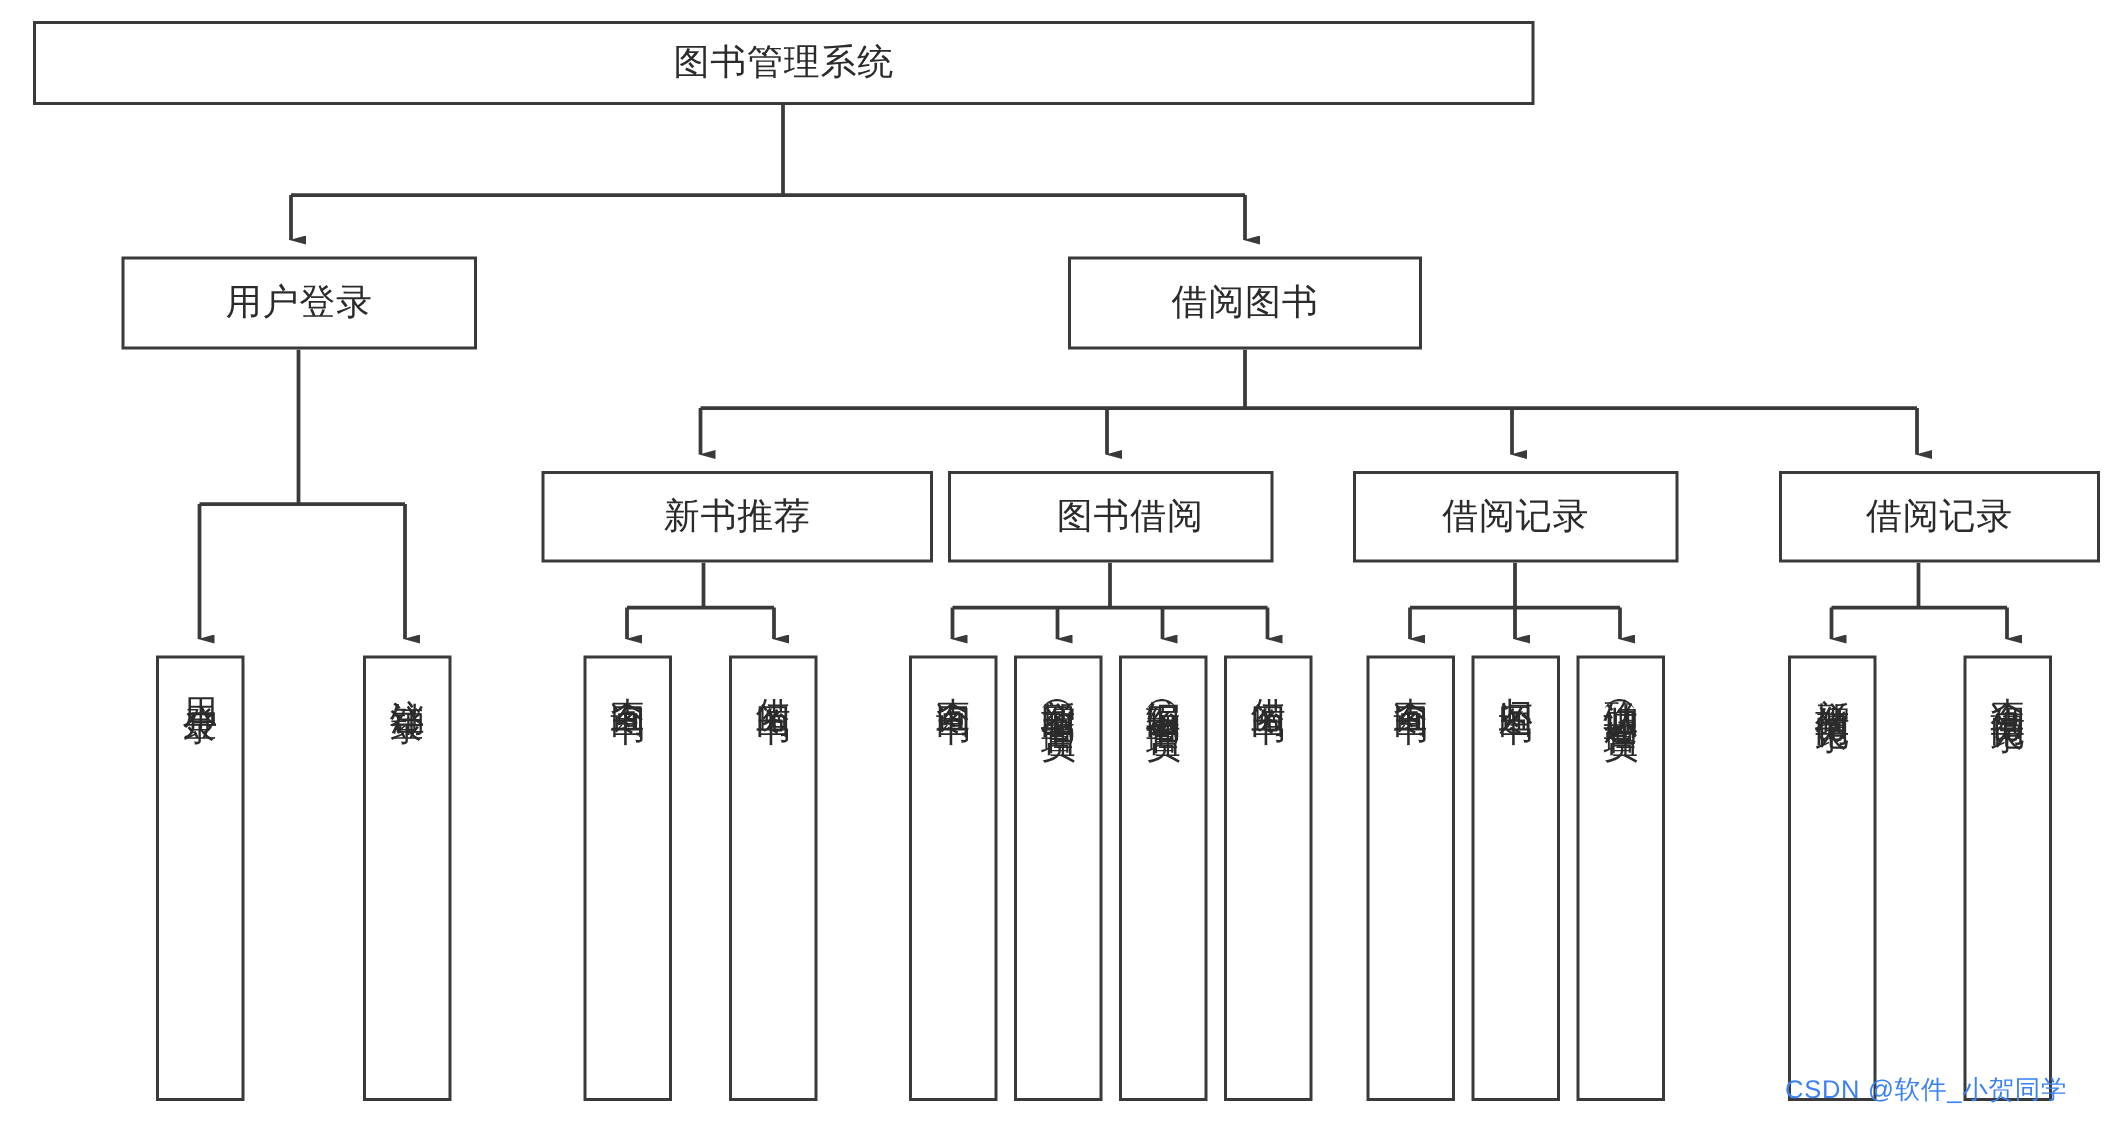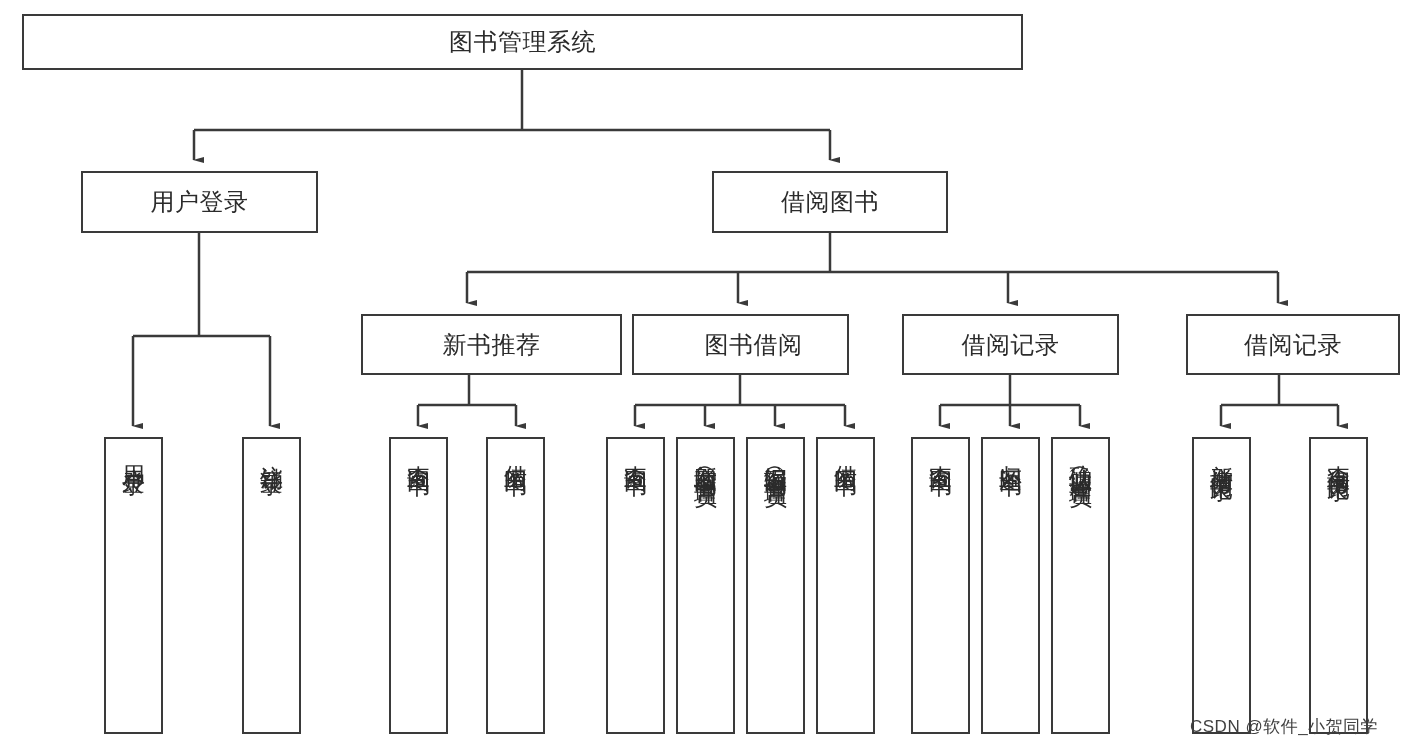--- a/index.html
+++ b/index.html
@@ -52,21 +52,21 @@
     writing-mode: vertical-rl;
     text-orientation: upright;
     font-size: 23px;
     letter-spacing: 3px;
     line-height: 1;
     white-space: nowrap;
     margin: 0 auto;
   }
   .watermark {
     position: absolute;
-    color: #404040;
+    color: #3b82f6;
     font-size: 17px;
     letter-spacing: 0.5px;
     z-index: 3;
     white-space: nowrap;
     pointer-events: none;
   }
 </style>
 </head>
 <body>
 

